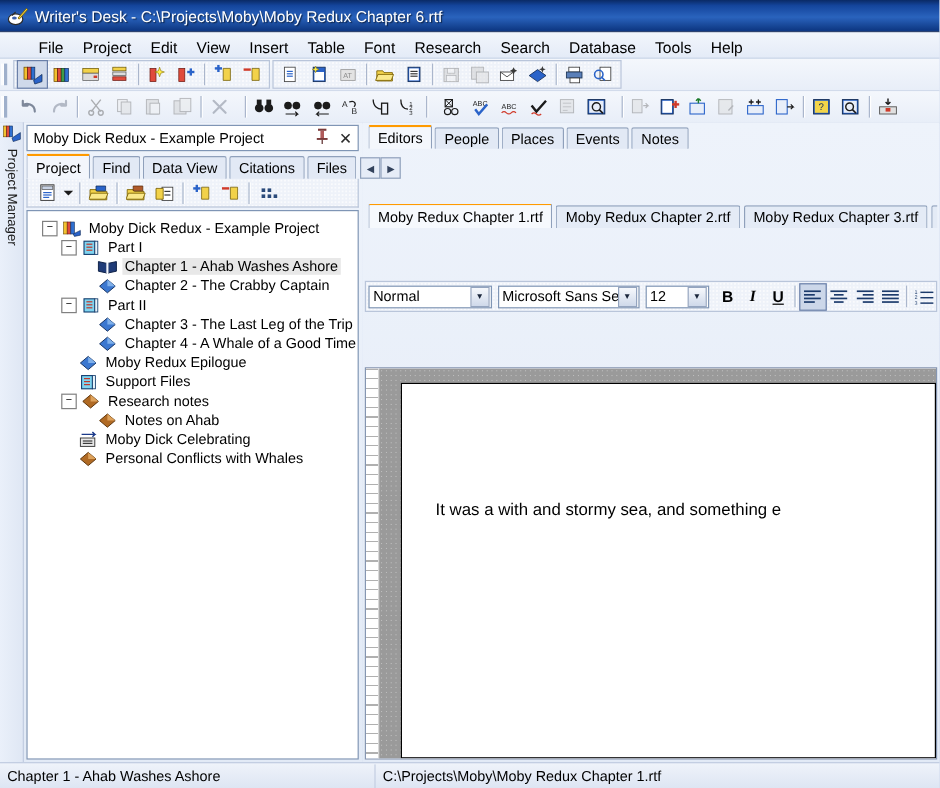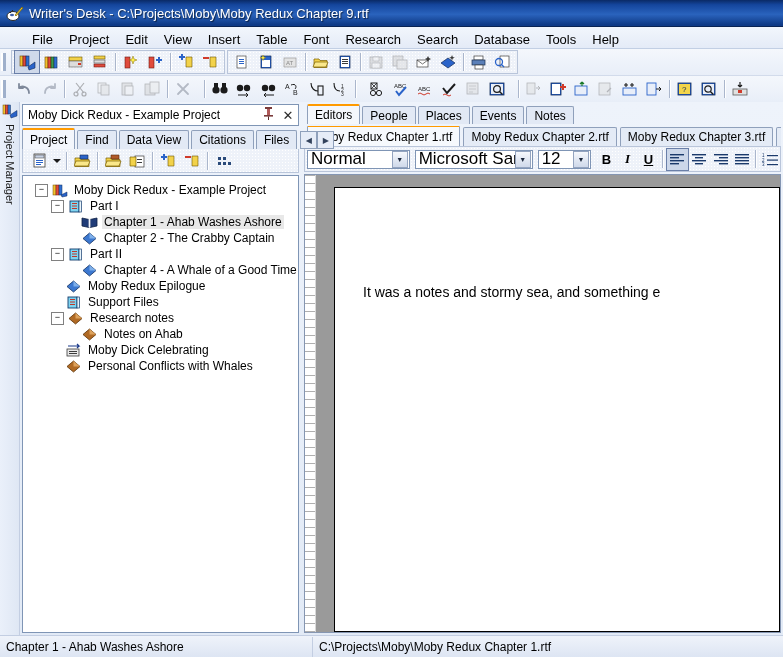--- a/index.html
+++ b/index.html
@@ -90,41 +90,41 @@
          font-size:9px;line-height:9px;text-align:center;color:#000;margin-right:3px;
          flex:0 0 auto;font-family:"Liberation Sans",sans-serif;}
   .tdot{width:11px;margin-right:3px;flex:0 0 auto;}
   .ticon{width:17px;height:15px;position:relative;margin-right:4px;flex:0 0 auto;}
   .tlabel{padding:0 2px;}
   .trow.sel .tlabel{background:#e8e8e8;}
 
   
   .editorpane{flex:1;display:flex;flex-direction:column;
               background:linear-gradient(to bottom,#eef3fb,#e2eaf6);
-              padding:3px 2px 2px 2px;box-sizing:border-box;overflow:hidden;}
+              padding:3px 2px 2px 2px;box-sizing:border-box;overflow:hidden;gap:44px;}
   .viewtabs{display:flex;align-items:flex-end;height:19px;padding-left:3px;}
   .vtab{height:17px;padding:0 7px;font-size:12px;display:flex;align-items:center;
         border:1px solid #8fa0bb;border-bottom:none;background:#e2e9f5;margin-right:2px;
         border-radius:2px 2px 0 0;cursor:default;white-space:nowrap;}
   .vtab.active{background:#f4f7fc;border-top:2px solid #ff9a00;height:18px;}
 
   .doctabs{display:flex;align-items:flex-end;height:20px;padding-left:3px;margin-top:2px;
            overflow:hidden;}
   .dtab{height:18px;padding:0 7px;font-size:12px;display:flex;align-items:center;
         border:1px solid #8fa0bb;border-bottom:none;background:#e4ebf6;margin-right:3px;
         border-radius:2px 2px 0 0;cursor:default;white-space:nowrap;}
   .dtab.active{background:#f6f9fd;border-top:2px solid #ff9a00;height:19px;}
 
   .fmtbar{height:26px;display:flex;align-items:center;
           border:1px solid #b9c5da;background:#eef2f9;
           background-image:radial-gradient(#ffffff 0.5px,transparent 0.6px);
           background-size:3px 3px;box-sizing:border-box;padding-left:2px;margin-top:0px;}
   .combo{height:19px;border:1px solid #7f95b5;background:#fff;display:flex;align-items:center;
          margin-right:5px;box-sizing:border-box;}
-  .combo .cval{padding:0 3px;font-size:17px;white-space:nowrap;overflow:hidden;flex:1;}
+  .combo .cval{padding:0 3px;font-size:12px;white-space:nowrap;overflow:hidden;flex:1;}
   .combo .carrow{width:16px;height:17px;background:linear-gradient(to bottom,#f6f8fc,#cfd9ea);
                  border:1px solid #94a4bf;display:flex;align-items:center;justify-content:center;
                  font-size:7px;color:#19253a;box-sizing:border-box;margin:0 1px 0 0;flex:0 0 auto;}
   .fbtn{width:23px;height:21px;display:flex;align-items:center;justify-content:center;
         font-size:13px;cursor:default;}
   .fbtn.on{border:1px solid #6a7fa8;background:#ccd7e9;}
 
   .docarea{flex:1;border:1px solid #8596b2;background:#fff;margin-top:2px;
            position:relative;overflow:hidden;box-sizing:border-box;display:flex;}
   .ruler{width:10px;background:#fff;border-right:1px solid #d8d8d8;flex:0 0 auto;
@@ -159,21 +159,21 @@
 
   <div class="titlebar">
     <span class="tbicon">
       <svg width="18" height="18" viewBox="0 0 18 18">
         <ellipse cx="7" cy="12" rx="6" ry="4.5" fill="#ffffff" stroke="#2a2a2a" stroke-width="1"></ellipse>
         <ellipse cx="6" cy="11" rx="2" ry="1.3" fill="#3b5fa8"></ellipse>
         <path d="M9 11 L16 3 L17 4 L10 12 Z" fill="#f5d23a" stroke="#7a5f00" stroke-width=".7"></path>
         <path d="M4 9 L7 6" stroke="#2a2a2a" stroke-width="1"></path>
       </svg>
     </span>
-    <span class="title-text">Writer's Desk - C:\Projects\Moby\Moby Redux Chapter 9.rtf</span>
+    <span class="title-text">Writer's Desk - C:\Projects\Moby\Moby Redux Chapter 6.rtf</span>
   </div>
 
   <div class="menubar">
     <div class="menu-item">File</div>
     <div class="menu-item">Project</div>
     <div class="menu-item">Edit</div>
     <div class="menu-item">View</div>
     <div class="menu-item">Insert</div>
     <div class="menu-item">Table</div>
     <div class="menu-item">Font</div>
@@ -692,20 +692,29 @@
                 </svg></span>
               <span class="tlabel">Part II</span>
             </div>
             <div class="trow">
               <span class="tindent" style="width: 38px;"></span>
               <span class="tdot"></span>
               <span class="ticon"><svg width="17" height="15" viewBox="0 0 17 15">
                   <path d="M8.5 2 L15 7.5 L8.5 13 L2 7.5 Z" fill="#3c78d0" stroke="#14305e" stroke-width=".8"></path>
                   <path d="M8.5 2 L15 7.5 L8.5 7.5 Z" fill="#7fb0ea"></path>
                 </svg></span>
+              <span class="tlabel">Chapter 3 - The Last Leg of the Trip</span>
+            </div>
+            <div class="trow">
+              <span class="tindent" style="width: 38px;"></span>
+              <span class="tdot"></span>
+              <span class="ticon"><svg width="17" height="15" viewBox="0 0 17 15">
+                  <path d="M8.5 2 L15 7.5 L8.5 13 L2 7.5 Z" fill="#3c78d0" stroke="#14305e" stroke-width=".8"></path>
+                  <path d="M8.5 2 L15 7.5 L8.5 7.5 Z" fill="#7fb0ea"></path>
+                </svg></span>
               <span class="tlabel">Chapter 4 - A Whale of a Good Time</span>
             </div>
             <div class="trow">
               <span class="tindent" style="width: 22px;"></span>
               <span class="tdot"></span>
               <span class="ticon"><svg width="17" height="15" viewBox="0 0 17 15">
                   <path d="M8.5 2 L15 7.5 L8.5 13 L2 7.5 Z" fill="#3c78d0" stroke="#14305e" stroke-width=".8"></path>
                   <path d="M8.5 2 L15 7.5 L8.5 7.5 Z" fill="#7fb0ea"></path>
                 </svg></span>
               <span class="tlabel">Moby Redux Epilogue</span>
@@ -839,21 +848,21 @@
             <rect x="5" y="6.5" width="11" height="1.2" fill="#1b3a6b"></rect>
             <rect x="5" y="11" width="11" height="1.2" fill="#1b3a6b"></rect>
           </svg>
         </div>
       </div>
 
       <div class="docarea">
         <div class="ruler"></div>
         <div class="canvas">
           <div class="page">
-            <div class="doctext">It was a notes and stormy sea, and something e</div>
+            <div class="doctext">It was a with and stormy sea, and something e</div>
           </div>
         </div>
       </div>
 
     </div>
   </div>
 
   <div class="statusbar">
     <div class="cell c1">Chapter 1 - Ahab Washes Ashore</div>
     <div class="cell c2">C:\Projects\Moby\Moby Redux Chapter 1.rtf</div>

